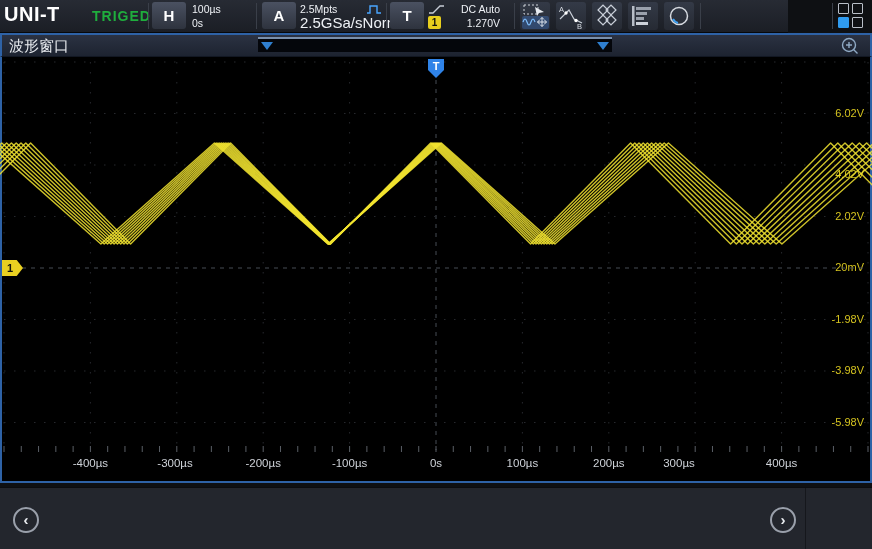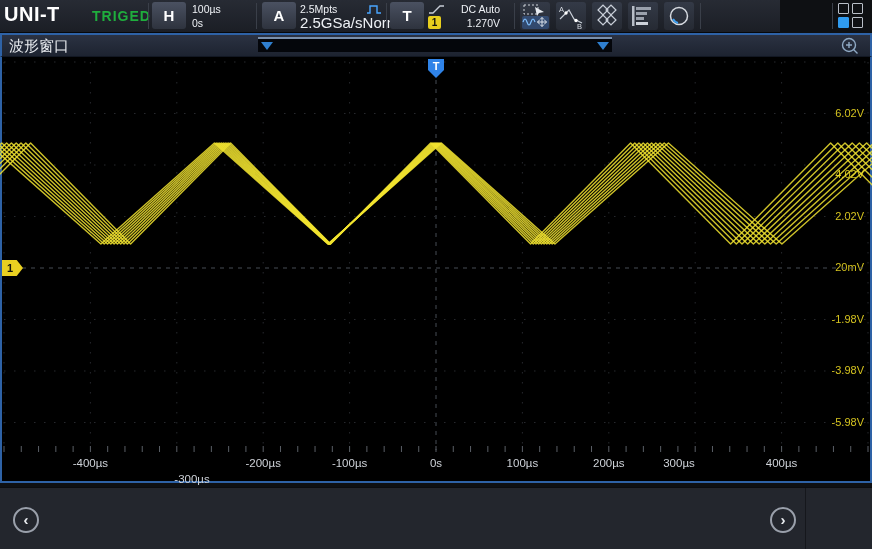--- a/index.html
+++ b/index.html
@@ -1,20 +1,20 @@
 <!DOCTYPE html>
 <html><head>
 <meta charset="utf-8">
 <style>
   html,body{margin:0;padding:0;}
   body{width:872px;height:549px;background:#0e1013;overflow:hidden;position:relative;
        font-family:"Liberation Sans","DejaVu Sans",sans-serif;-webkit-font-smoothing:antialiased;}
   .abs{position:absolute;}
   
-  #top-bar{left:0;top:0;width:780px;height:32px;background:linear-gradient(#272b34,#1b1e25);border-bottom:1px solid #07080a;}
+  #top-bar{left:0;top:0;width:780px;height:32px;background:linear-gradient(#272b34,#1b1e25);border-bottom:1px solid #07080a;padding-left:8px;}
   .logo{left:4px;top:3px;font-size:20px;font-weight:bold;color:#fff;letter-spacing:.5px;}
   .trig{left:92px;top:8px;font-size:14px;font-weight:bold;color:#1fae3d;letter-spacing:1px;}
   .vsep{top:3px;height:26px;width:1px;background:#3a3f49;}
   .tile{top:2px;width:34px;height:27px;background:linear-gradient(#4a5161,#2e333e);border-radius:3px;
         color:#fff;font-weight:bold;font-size:15px;display:flex;align-items:center;justify-content:center;}
   .itile{top:2px;width:30px;height:28px;background:linear-gradient(#343a47,#262a33);border-radius:3px;
          display:flex;align-items:center;justify-content:center;flex-direction:column;}
   .info{top:2px;display:flex;flex-direction:column;justify-content:space-between;height:27px;}
   .inforow{display:flex;align-items:center;font-size:10.5px;color:#eef1f5;height:13px;white-space:nowrap;}
   .sp{flex:1;}
@@ -249,21 +249,21 @@
       <polyline points="-306.6,187 -200.60000000000002,86 -94.60000000000002,187 11.399999999999977,86 117.39999999999998,187 223.39999999999998,86 329.4,187 435.4,86 541.4,187 647.4,86 753.4,187 859.4,86 965.4,187 1071.4,86 1177.4,187"></polyline>
       <polyline points="-315.9,187 -208.39999999999998,86 -100.89999999999998,187 6.600000000000023,86 114.10000000000002,187 221.60000000000002,86 329.1,187 436.6,86 544.1,187 651.6,86 759.1,187 866.6,86 974.1,187 1081.6,86 1189.1,187"></polyline>
       <polyline points="-325.2,187 -216.2,86 -107.19999999999999,187 1.8000000000000114,86 110.80000000000001,187 219.8,86 328.8,187 437.8,86 546.8,187 655.8,86 764.8,187 873.8,86 982.8,187 1091.8,86 1200.8,187"></polyline>
       <polyline points="-334.5,187 -224,86 -113.5,187 -3,86 107.5,187 218,86 328.5,187 439,86 549.5,187 660,86 770.5,187 881,86 991.5,187 1102,86 1212.5,187"></polyline>
       <polyline points="-343.8,187 -231.8,86 -119.80000000000001,187 -7.800000000000011,86 104.19999999999999,187 216.2,86 328.2,187 440.2,86 552.2,187 664.2,86 776.2,187 888.2,86 1000.2,187 1112.2,86 1224.2,187"></polyline>
       <polyline points="-353.1,187 -239.60000000000002,86 -126.10000000000002,187 -12.600000000000023,86 100.89999999999998,187 214.39999999999998,86 327.9,187 441.4,86 554.9,187 668.4,86 781.9,187 895.4,86 1008.9,187 1122.4,86 1235.9,187"></polyline>
     </g>
   </svg>
 <div id="xlabels" class="abs">
     <span class="xlab" style="left: 90.4px;">-400µs</span>
-    <span class="xlab" style="left: 192px; margin-top: 16px;">-300µs</span>
+    <span class="xlab" style="left: 175px;">-300µs</span>
     <span class="xlab" style="left: 263.2px;">-200µs</span>
     <span class="xlab" style="left: 349.6px;">-100µs</span>
     <span class="xlab" style="left: 436px;">0s</span>
     <span class="xlab" style="left: 522.4px;">100µs</span>
     <span class="xlab" style="left: 608.8px;">200µs</span>
     <span class="xlab" style="left: 679px;">300µs</span>
     <span class="xlab" style="left: 781.6px;">400µs</span>
   </div>
 
 <div id="trig-marker" class="abs">T</div>

